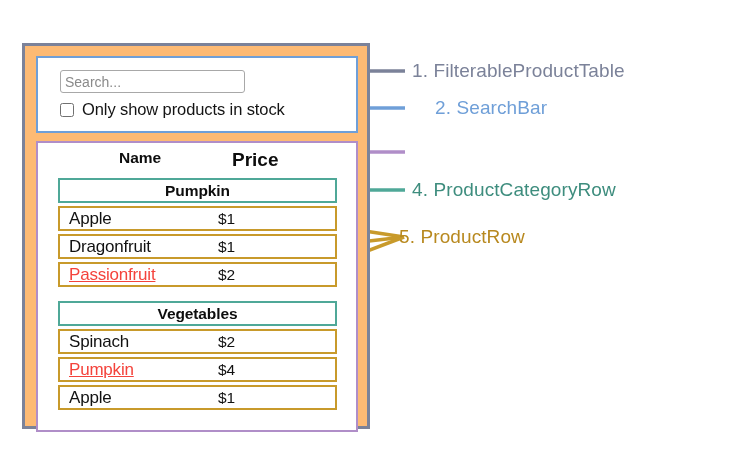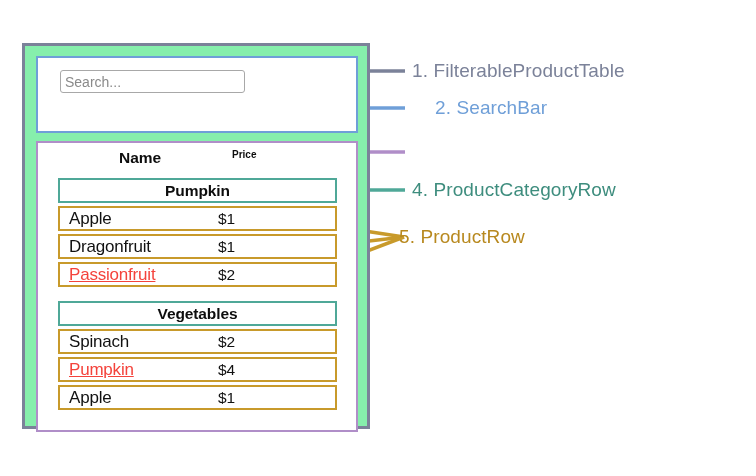--- a/index.html
+++ b/index.html
@@ -33,21 +33,21 @@
 
   
   .frame-filterable {
     position: absolute;
     left: 22px;
     top: 43px;
     width: 348px;
     height: 386px;
     border: 3px solid #7b8299;
     box-sizing: border-box;
-    background: #86efac;
+    background: #fdba74;
   }
 
   
   .frame-searchbar {
     position: absolute;
     left: 35px;
     top: 56px;
     width: 322px;
     height: 77px;
     border: 2.5px solid #6f9fd8;
@@ -123,21 +123,21 @@
     left: 81px;
     top: 0;
     font-size: 15.5px;
     font-weight: bold;
     color: #0d0d0d;
   }
   .th-price {
     position: absolute;
     left: 194px;
     top: 0;
-    font-size: 10px;
+    font-size: 19px;
     font-weight: bold;
     color: #0d0d0d;
   }
 
   
   .rows {
     position: absolute;
     left: 20px;
     top: 35px;
     width: 279px;
@@ -220,20 +220,24 @@
 
     <line x1="299" y1="221" x2="404" y2="237" stroke="#c89a2b" stroke-width="3.5"></line>
     <line x1="299" y1="249" x2="404" y2="237" stroke="#c89a2b" stroke-width="3.5"></line>
     <line x1="299" y1="277" x2="404" y2="237" stroke="#c89a2b" stroke-width="3.5"></line>
   </svg>
 
   <div class="frame-filterable">
 
     <div class="frame-searchbar" style="left:11px; top:10px;">
       <input class="search-input" type="text" placeholder="Search..." style="">
+      <div class="checkbox-row">
+        <span class="checkbox-box"></span>
+        <span class="checkbox-label">Only show products in stock</span>
+      </div>
     </div>
 
     <div class="frame-producttable" style="left:11px; top:95px;">
 
       <div class="table-header">
         <span class="th-name">Name</span>
         <span class="th-price">Price</span>
       </div>
 
       <div class="rows">

